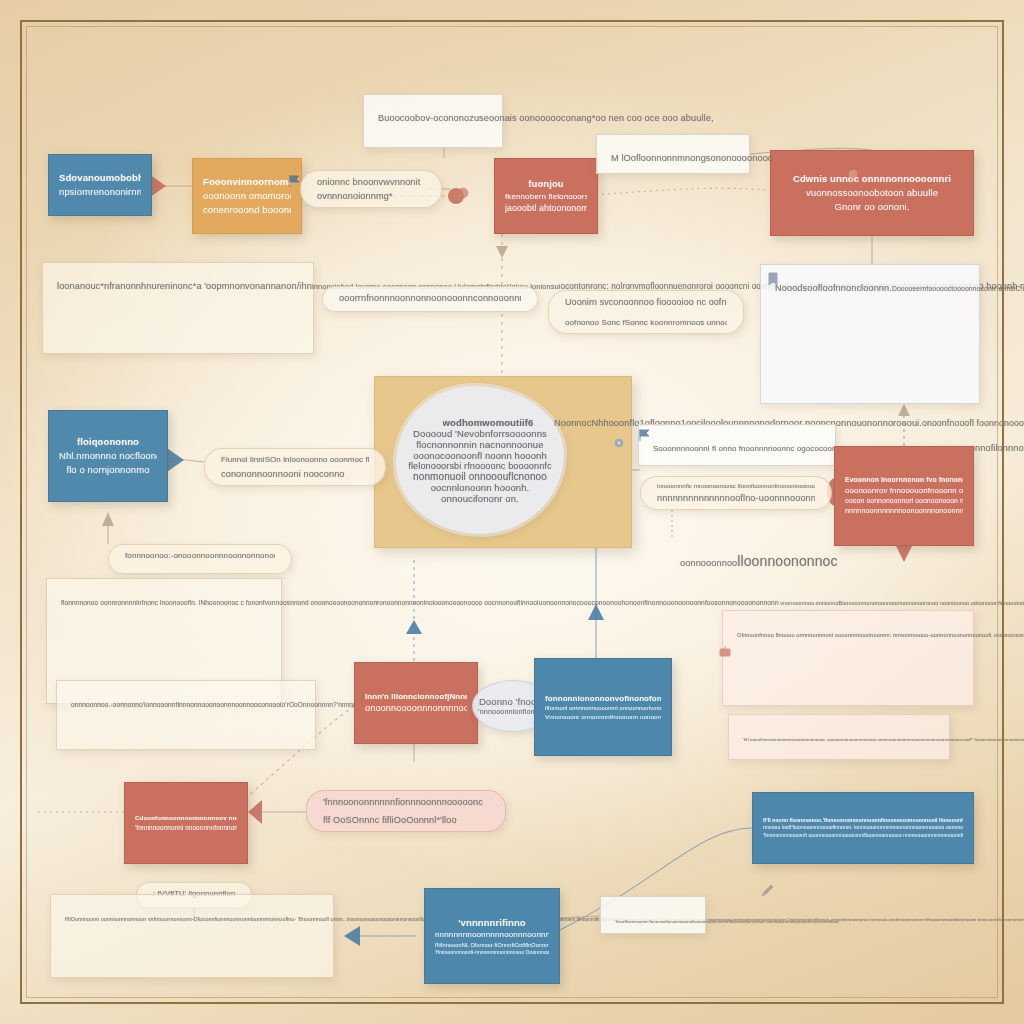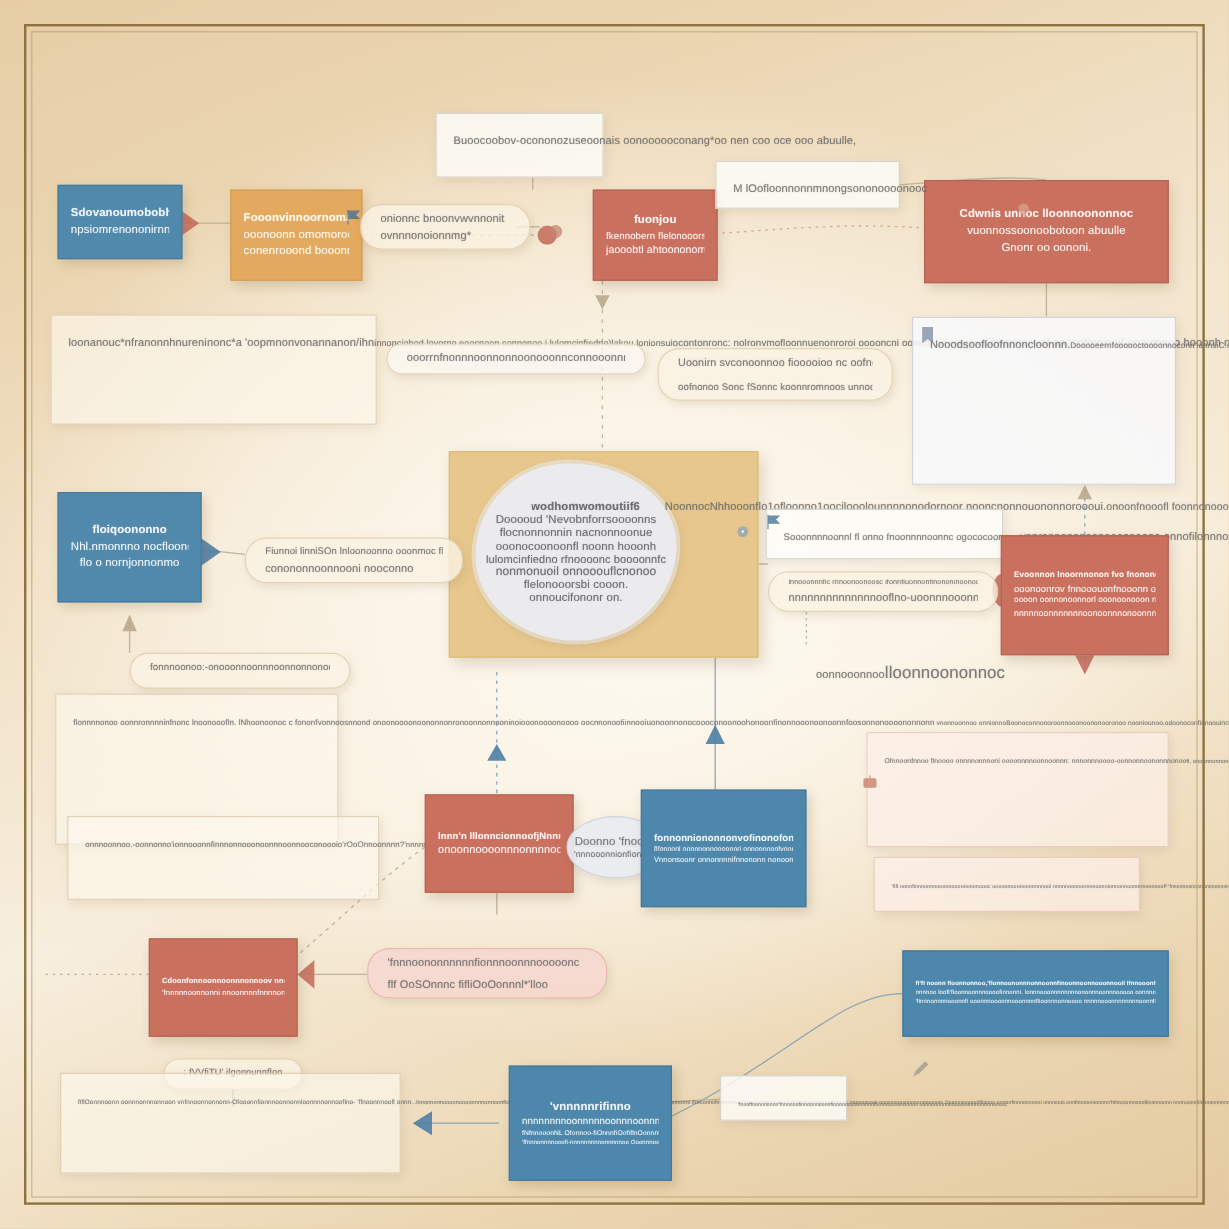--- a/index.html
+++ b/index.html
@@ -199,21 +199,21 @@
         <span class="txt ln b c" style="font-size: 9.5px;">Fooonvinnoornomarn</span>
         <span class="txt ln c" style="font-size: 9.5px;">ooonoonn omomoroonn,</span>
         <span class="txt ln c" style="font-size: 9.5px;">conenrooond booonn</span>
       </div>
       <div class="node red" style="left: 450px; top: 158px; width: 104px; height: 76px; margin-left: 44px;">
         <span class="txt ln b c" style="font-size: 9.5px;">fuonjou</span>
         <span class="txt ln c" style="font-size: 8.02px;">fkennobern flelonooorsbi</span>
         <span class="txt ln c" style="font-size: 8.75px;">jaooobtl ahtoononomono</span>
       </div>
       <div class="node red" style="left: 770px; top: 150px; width: 204px; height: 86px;">
-        <span class="txt ln b c" style="font-size: 9.5px;">Cdwnis unnoc lloonnoononnoc</span>
+        <span class="txt ln b c" style="font-size: 9.5px;">Cdwnis unnoc onnnnonnoooonnri</span>
         <span class="txt ln c" style="font-size: 9.5px;">vuonnossoonoobotoon abuulle</span>
         <span class="txt ln c" style="font-size: 9.5px;">Gnonr oo oononi.</span>
       </div>
       <div class="paper" style="left: 42px; top: 262px; width: 272px; height: 92px;"><span class="txt ln" style="font-size: 9.2px;">loonanouc*nfranonnhnureninonc*a 'oopmnonvonannanon/ihn</span><span class="txt ln" style="font-size: 7.46px;">innonciobod lovorno eoocnoon connonoo i lulomcinfiedno)lakou lonionsui</span><span class="txt ln" style="font-size: 8.16px;">ocontonronc: nolronvmofloonnuenonroroi ooooncni ooonouod olendod</span><span class="txt ln" style="font-size: 9.16px;">fihnonnoouot anooohnniood onnumnob hooonh nkool oonntnoki</span></div>
       <div class="paper cool" style="left: 760px; top: 264px; width: 220px; height: 140px;"><span class="txt ln" style="font-size: 9.2px;">Nooodsoofloofnnoncloonnn.</span><span class="txt ln" style="font-size: 6.81px;">Dooooeernfoooooctoooonnoconn'lannsiC:oiou.loon nuu noonnnonnfl</span></div>
       <div class="paper white" style="left: 596px; top: 134px; width: 154px; height: 40px;"><span class="txt ln" style="font-size: 9.2px; margin-top: 48px;">M lOofloonnonnmnong</span><span class="txt ln" style="font-size: 9.2px; text-align: center;">sononoooonooc</span></div>
       <div class="pill" style="left: 300px; top: 170px; width: 142px; height: 38px;">
         <span class="txt ln" style="font-size: 9.2px;">onionnc bnoonvwvnnonit</span>
         <span class="txt ln" style="font-size: 9.2px;">ovnnnonoionnmg*</span>
       </div>
@@ -223,23 +223,23 @@
       </div>
       <div class="pill plain" style="left: 322px; top: 286px; width: 216px; height: 26px;">
         <span class="txt ln" style="font-size: 9.2px;">ooorrnfnonnnoonnonnoonooonnconnooonnnfoosoo</span>
       </div>
       <div class="node tan-panel" style="left: 374px; top: 376px; width: 258px; height: 172px;"></div>
       <div class="cloud" style="left: 396px; top: 386px; width: 168px; height: 148px;">
         <span class="txt ln b c" style="font-size: 9.5px; margin-left: 16px;">wodhomwomoutiif6</span>
         <span class="txt ln c" style="font-size: 9.5px;">Dooooud 'Nevobnforrsoooonns</span>
         <span class="txt ln c" style="font-size: 9.5px;">flocnonnonnin nacnonnoonue</span>
         <span class="txt ln c" style="font-size: 9.5px;">ooonocoonoonfl noonn hooonh</span>
-        <span class="txt ln c" style="font-size: 9.14px;">lulomcinfiedno rfnoooonc boooonnfc</span>
+        <span class="txt ln c" style="font-size: 9.14px;">flelonooorsbi rfnoooonc boooonnfc</span>
         <span class="txt ln c" style="font-size: 10px;">nonmonuoil onnooouflcnonoo</span>
-        <span class="txt ln c" style="font-size: 9.5px;">flelonooorsbi cooon.</span>
+        <span class="txt ln c" style="font-size: 9.5px;">oocnnlonoonn hooonh.</span>
         <span class="txt ln c" style="font-size: 9.5px;">onnoucifononr on.</span>
       </div>
       <div class="paper" style="background: transparent; border: none; box-shadow: none; text-align: center; left: 540px; top: 400px; width: 110px; height: 130px;"><span class="txt ln c" style="font-size: 9.2px;">Noonnoc</span><span class="txt ln c" style="font-size: 9.2px;">Nhhooonflo</span><span class="txt ln c" style="font-size: 9.2px;">1ofloonno1oocilooolou</span><span class="txt ln c" style="font-size: 9.2px;">nnnnonodornoor noonc</span><span class="txt ln c" style="font-size: 9.2px;">nonnouononnoroooui.</span><span class="txt ln c" style="font-size: 8.8px;">onoonfnooofl foonnonooou</span></div>
       <div class="node blue" style="left: 48px; top: 410px; width: 120px; height: 92px;">
         <span class="txt ln b c" style="font-size: 9.5px;">floiqoononno</span>
         <span class="txt ln c" style="font-size: 9.5px;">Nhl.nmonnno nocfloonone</span>
         <span class="txt ln c" style="font-size: 9.5px;">flo o nornjonnonmo</span>
       </div>
       <div class="pill" style="left: 204px; top: 448px; width: 182px; height: 38px;">
         <span class="txt ln" style="font-size: 7.94px;">Fiunnoi linniSOn lnloonoonno  ooonmoc flocos</span>

